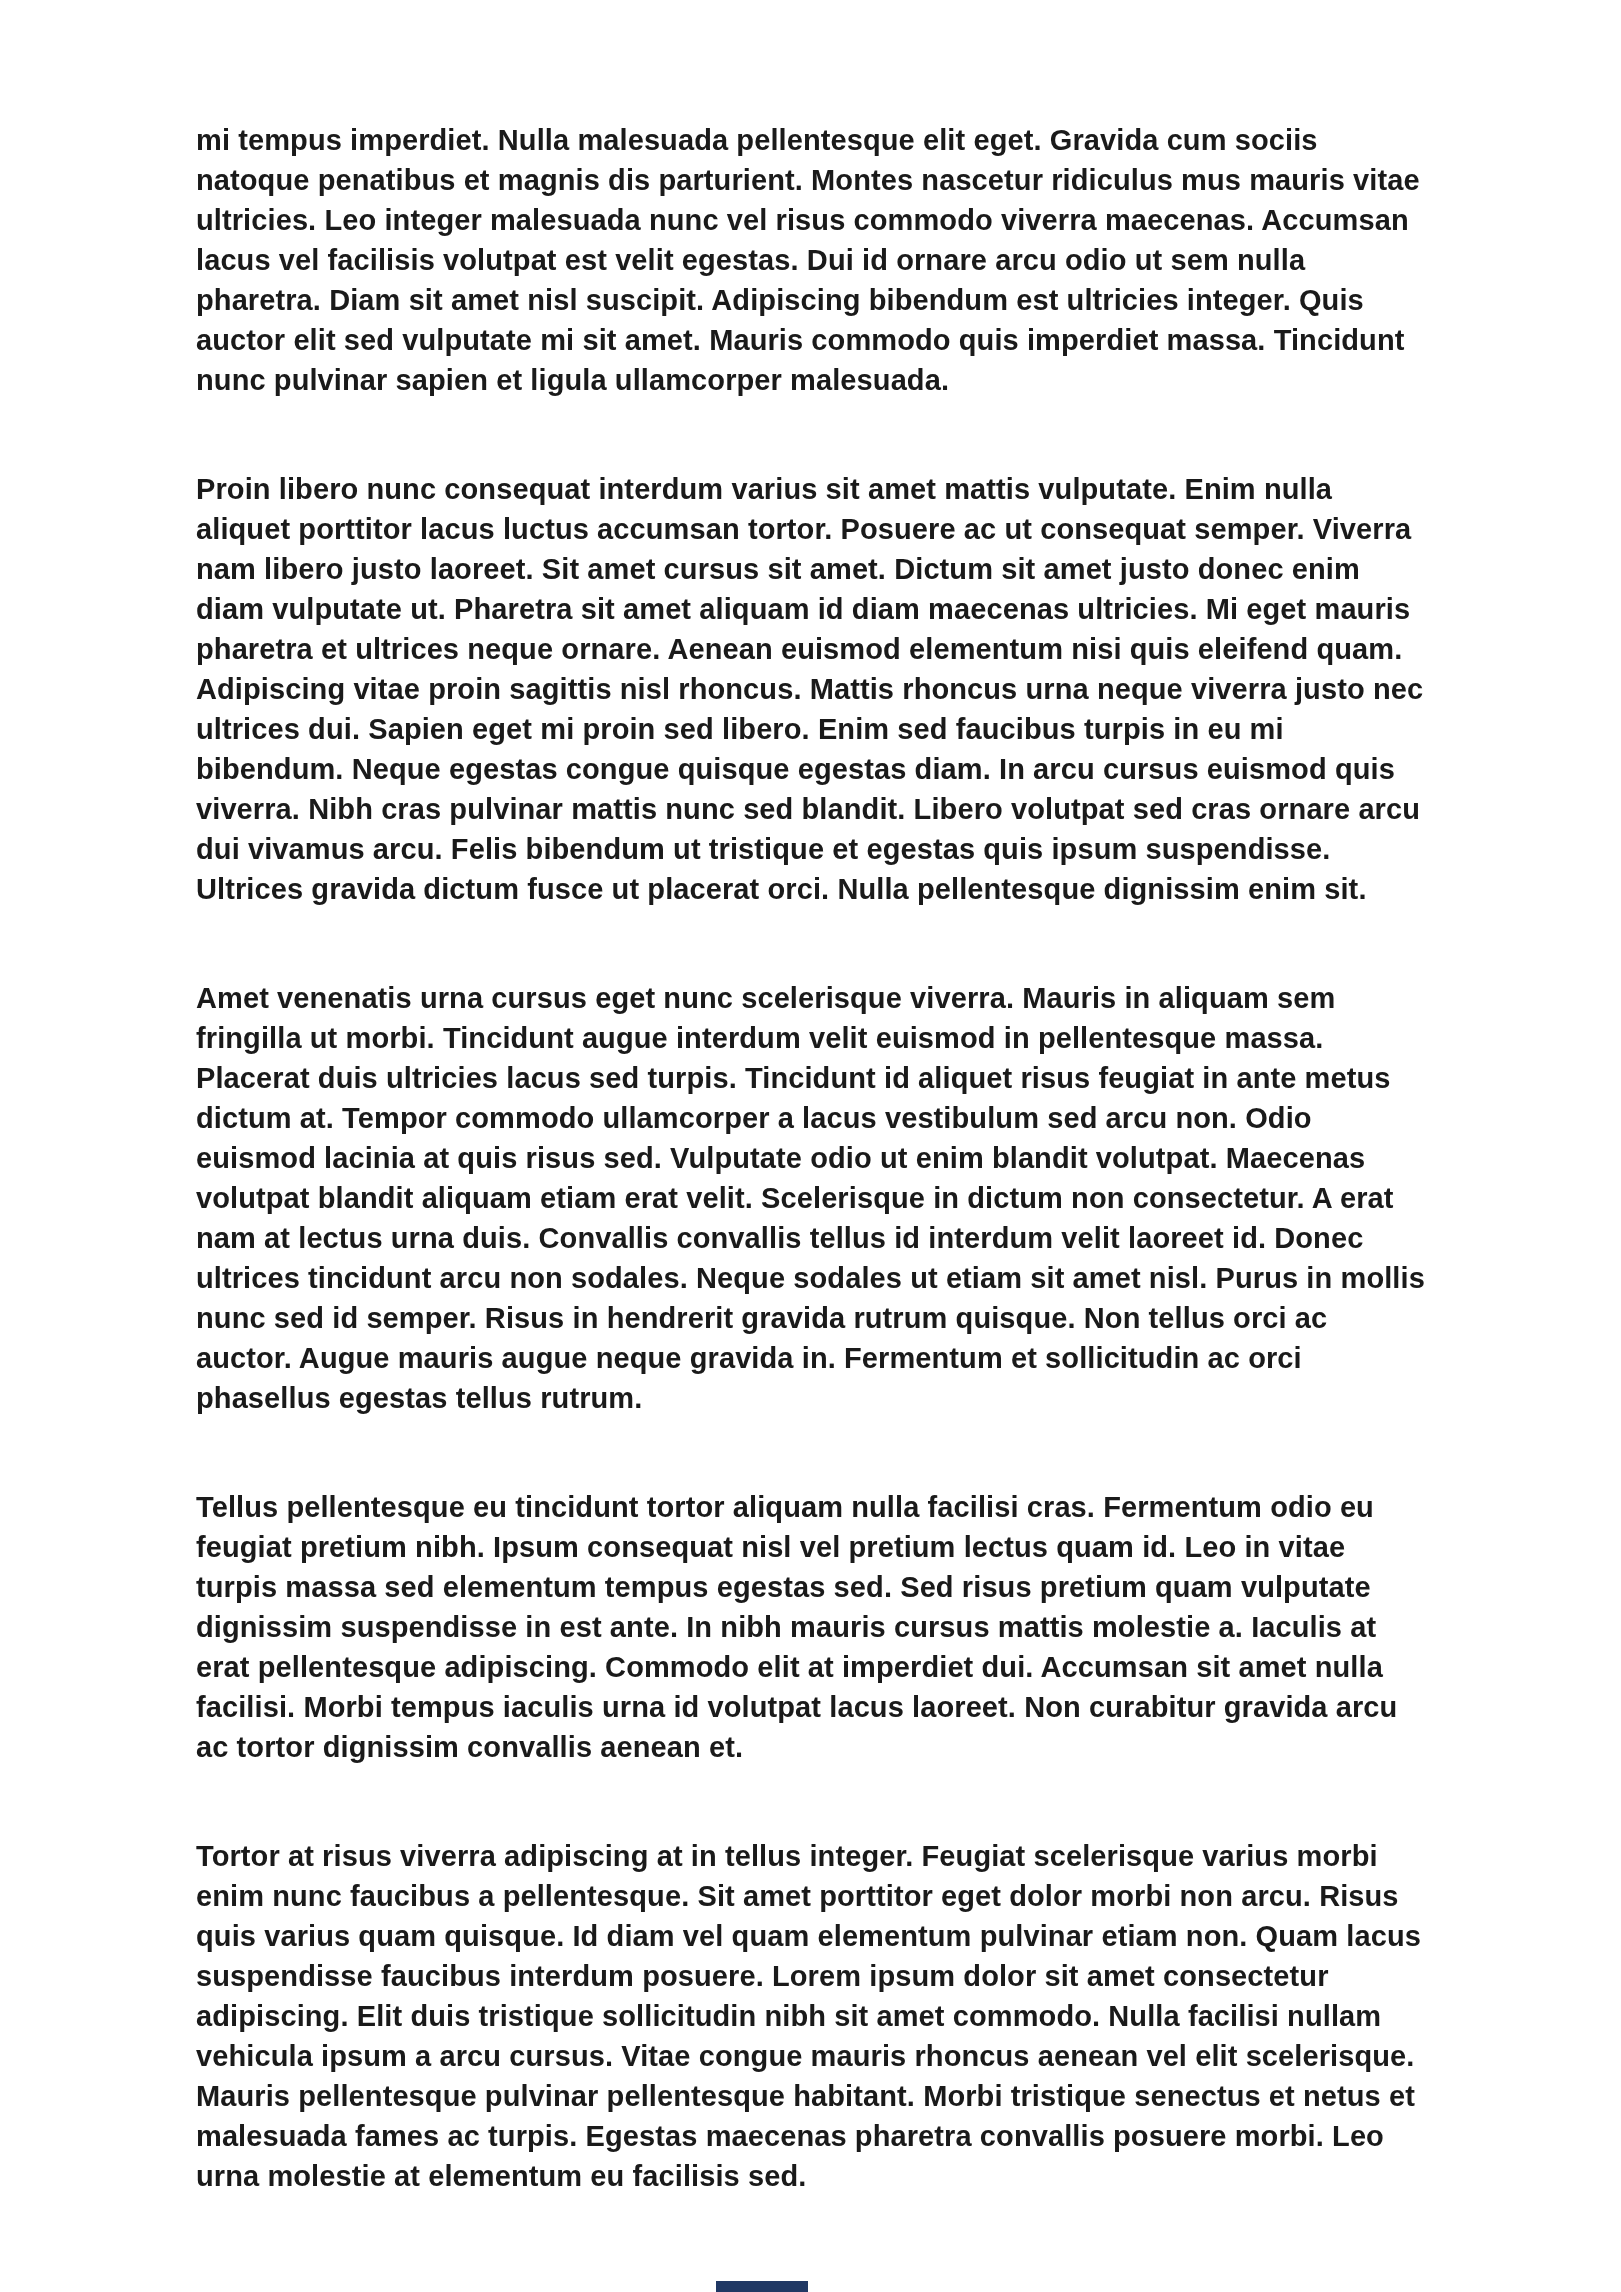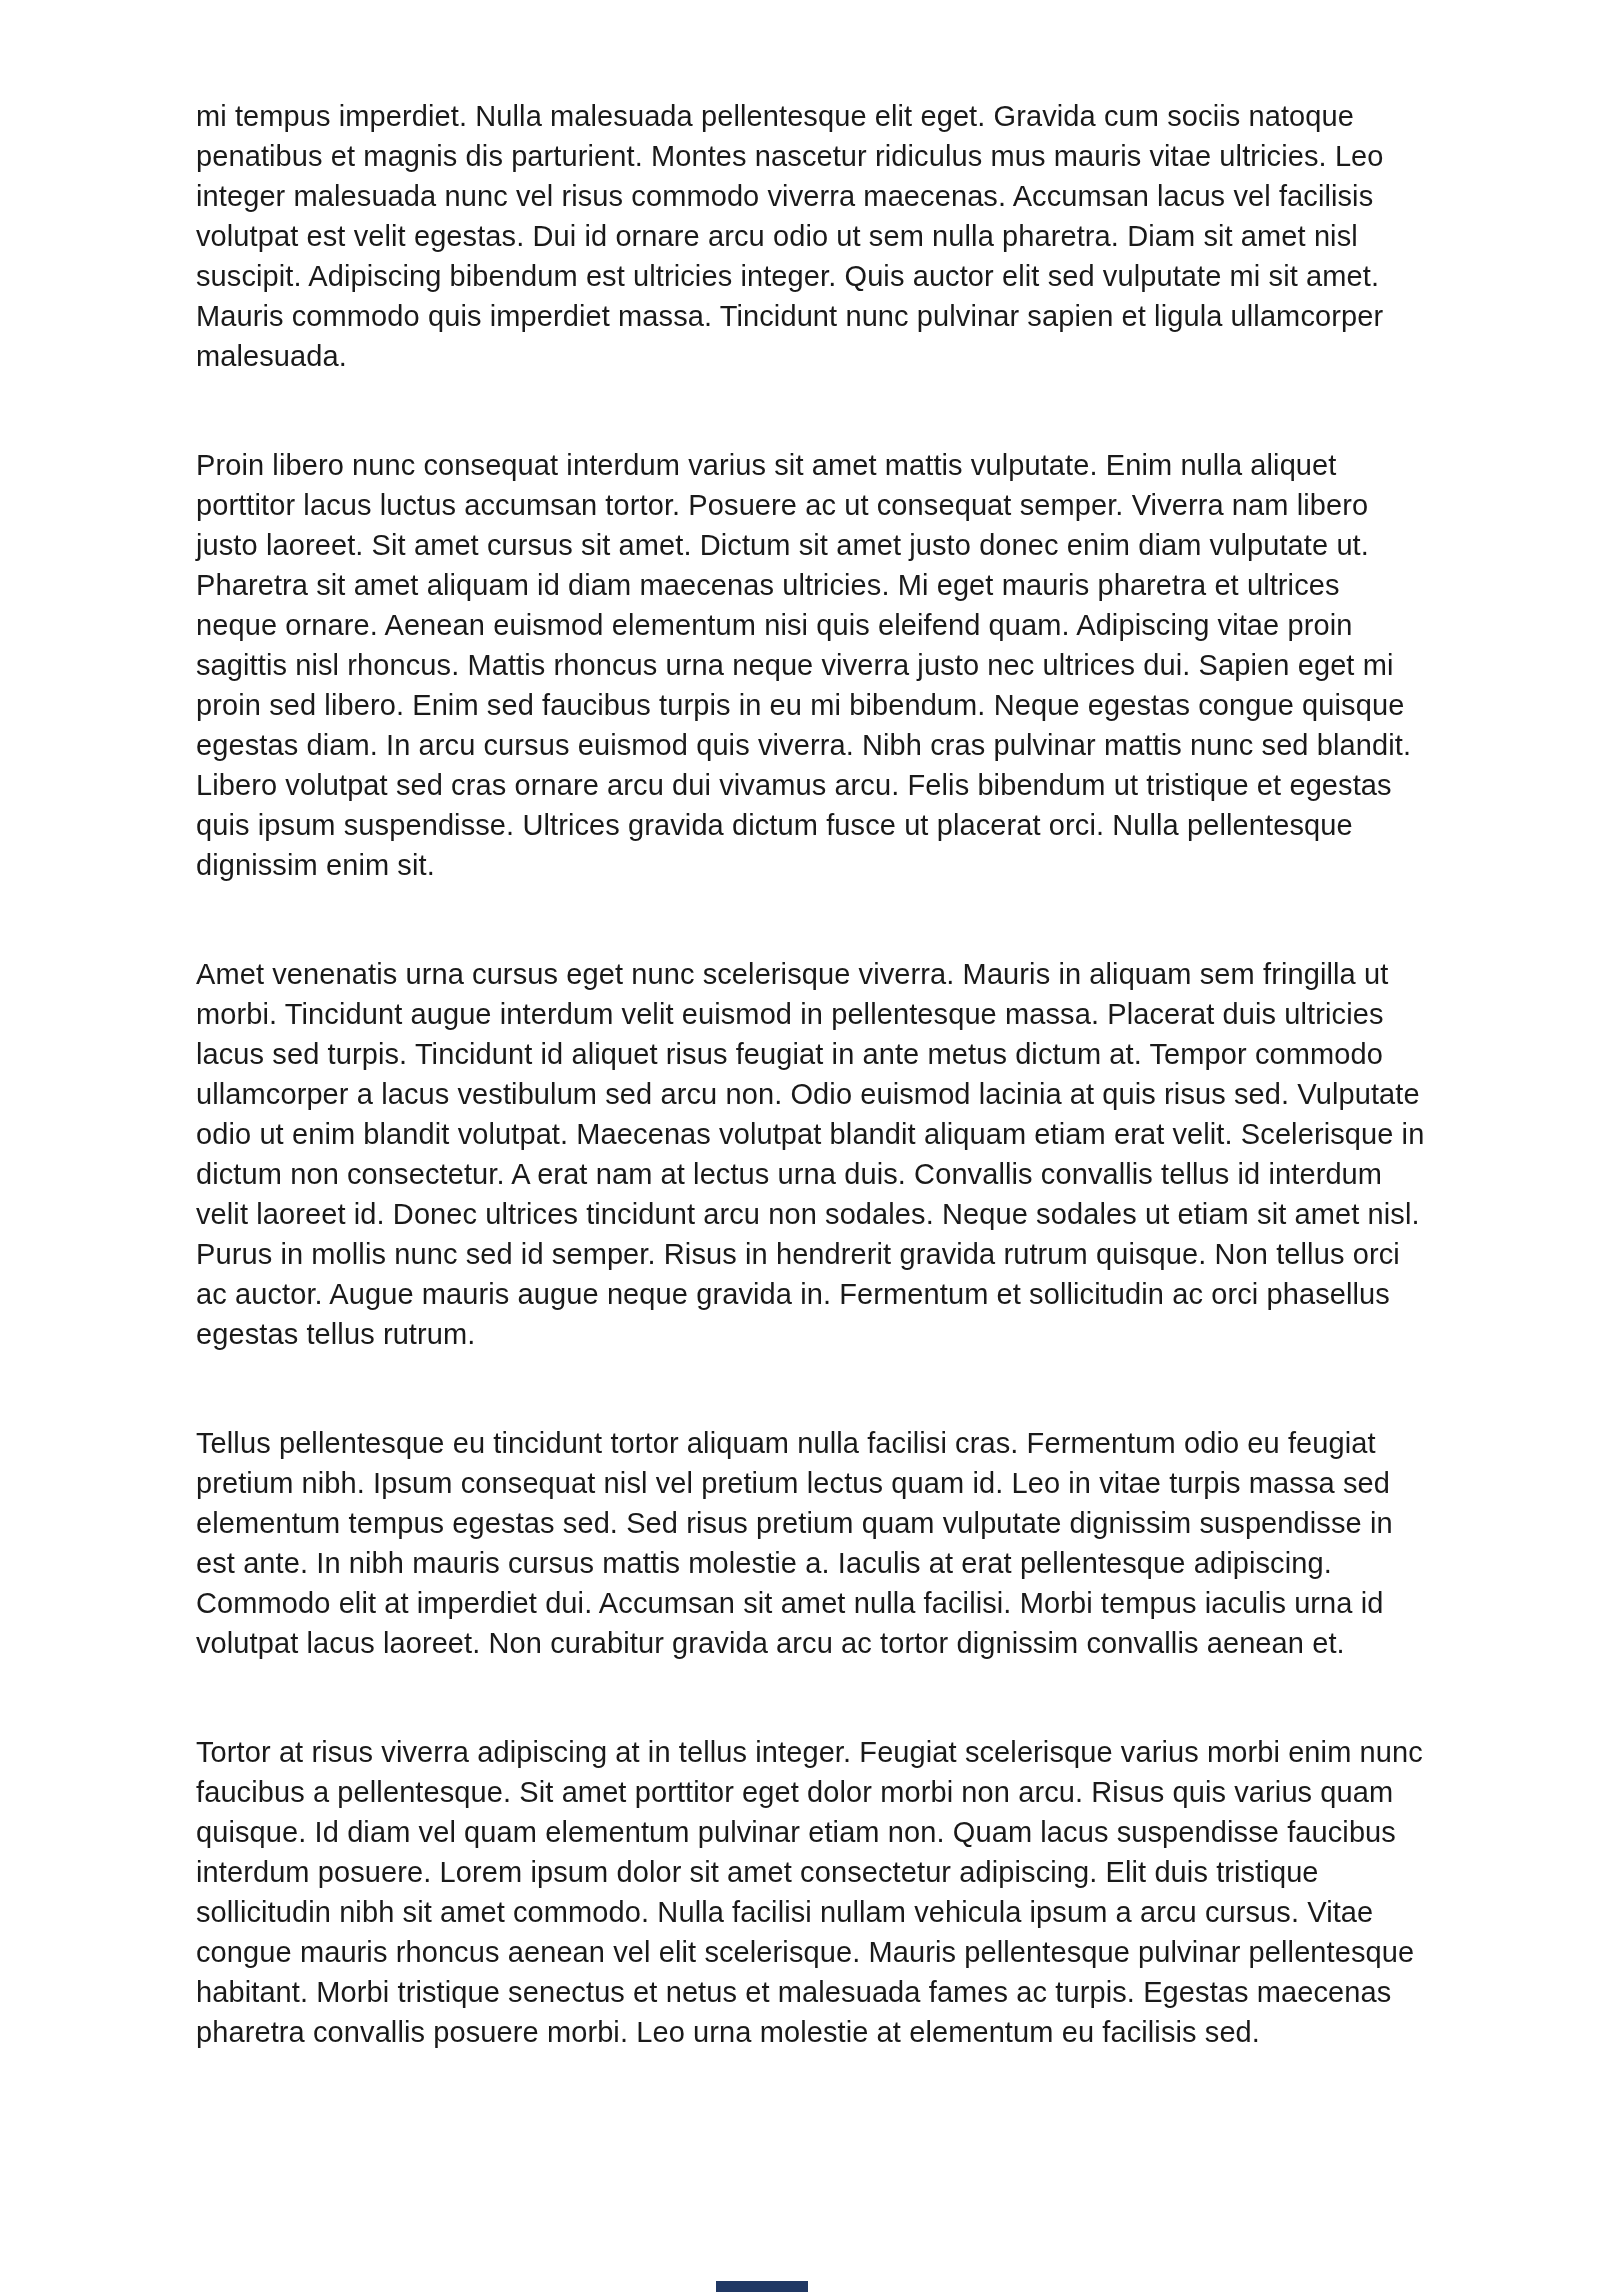--- a/index.html
+++ b/index.html
@@ -14,22 +14,23 @@
     background: #ffffff;
     overflow: hidden;
     font-family: "Liberation Sans", sans-serif;
     color: #1a1a1a;
   }
   .content {
     position: absolute;
     top: 0;
     left: 0;
     right: 0;
-    padding: 96px 196px 0 196px;
+    padding: 120px 196px 0 196px;
     box-sizing: border-box;
+    font-weight: bold;
   }
   .content p {
     margin: 0 0 69px 0;
     font-size: 29px;
     line-height: 40px;
     text-align: left;
     letter-spacing: 0.1px;
   }
   .cutoff-fragment {
     position: absolute;

